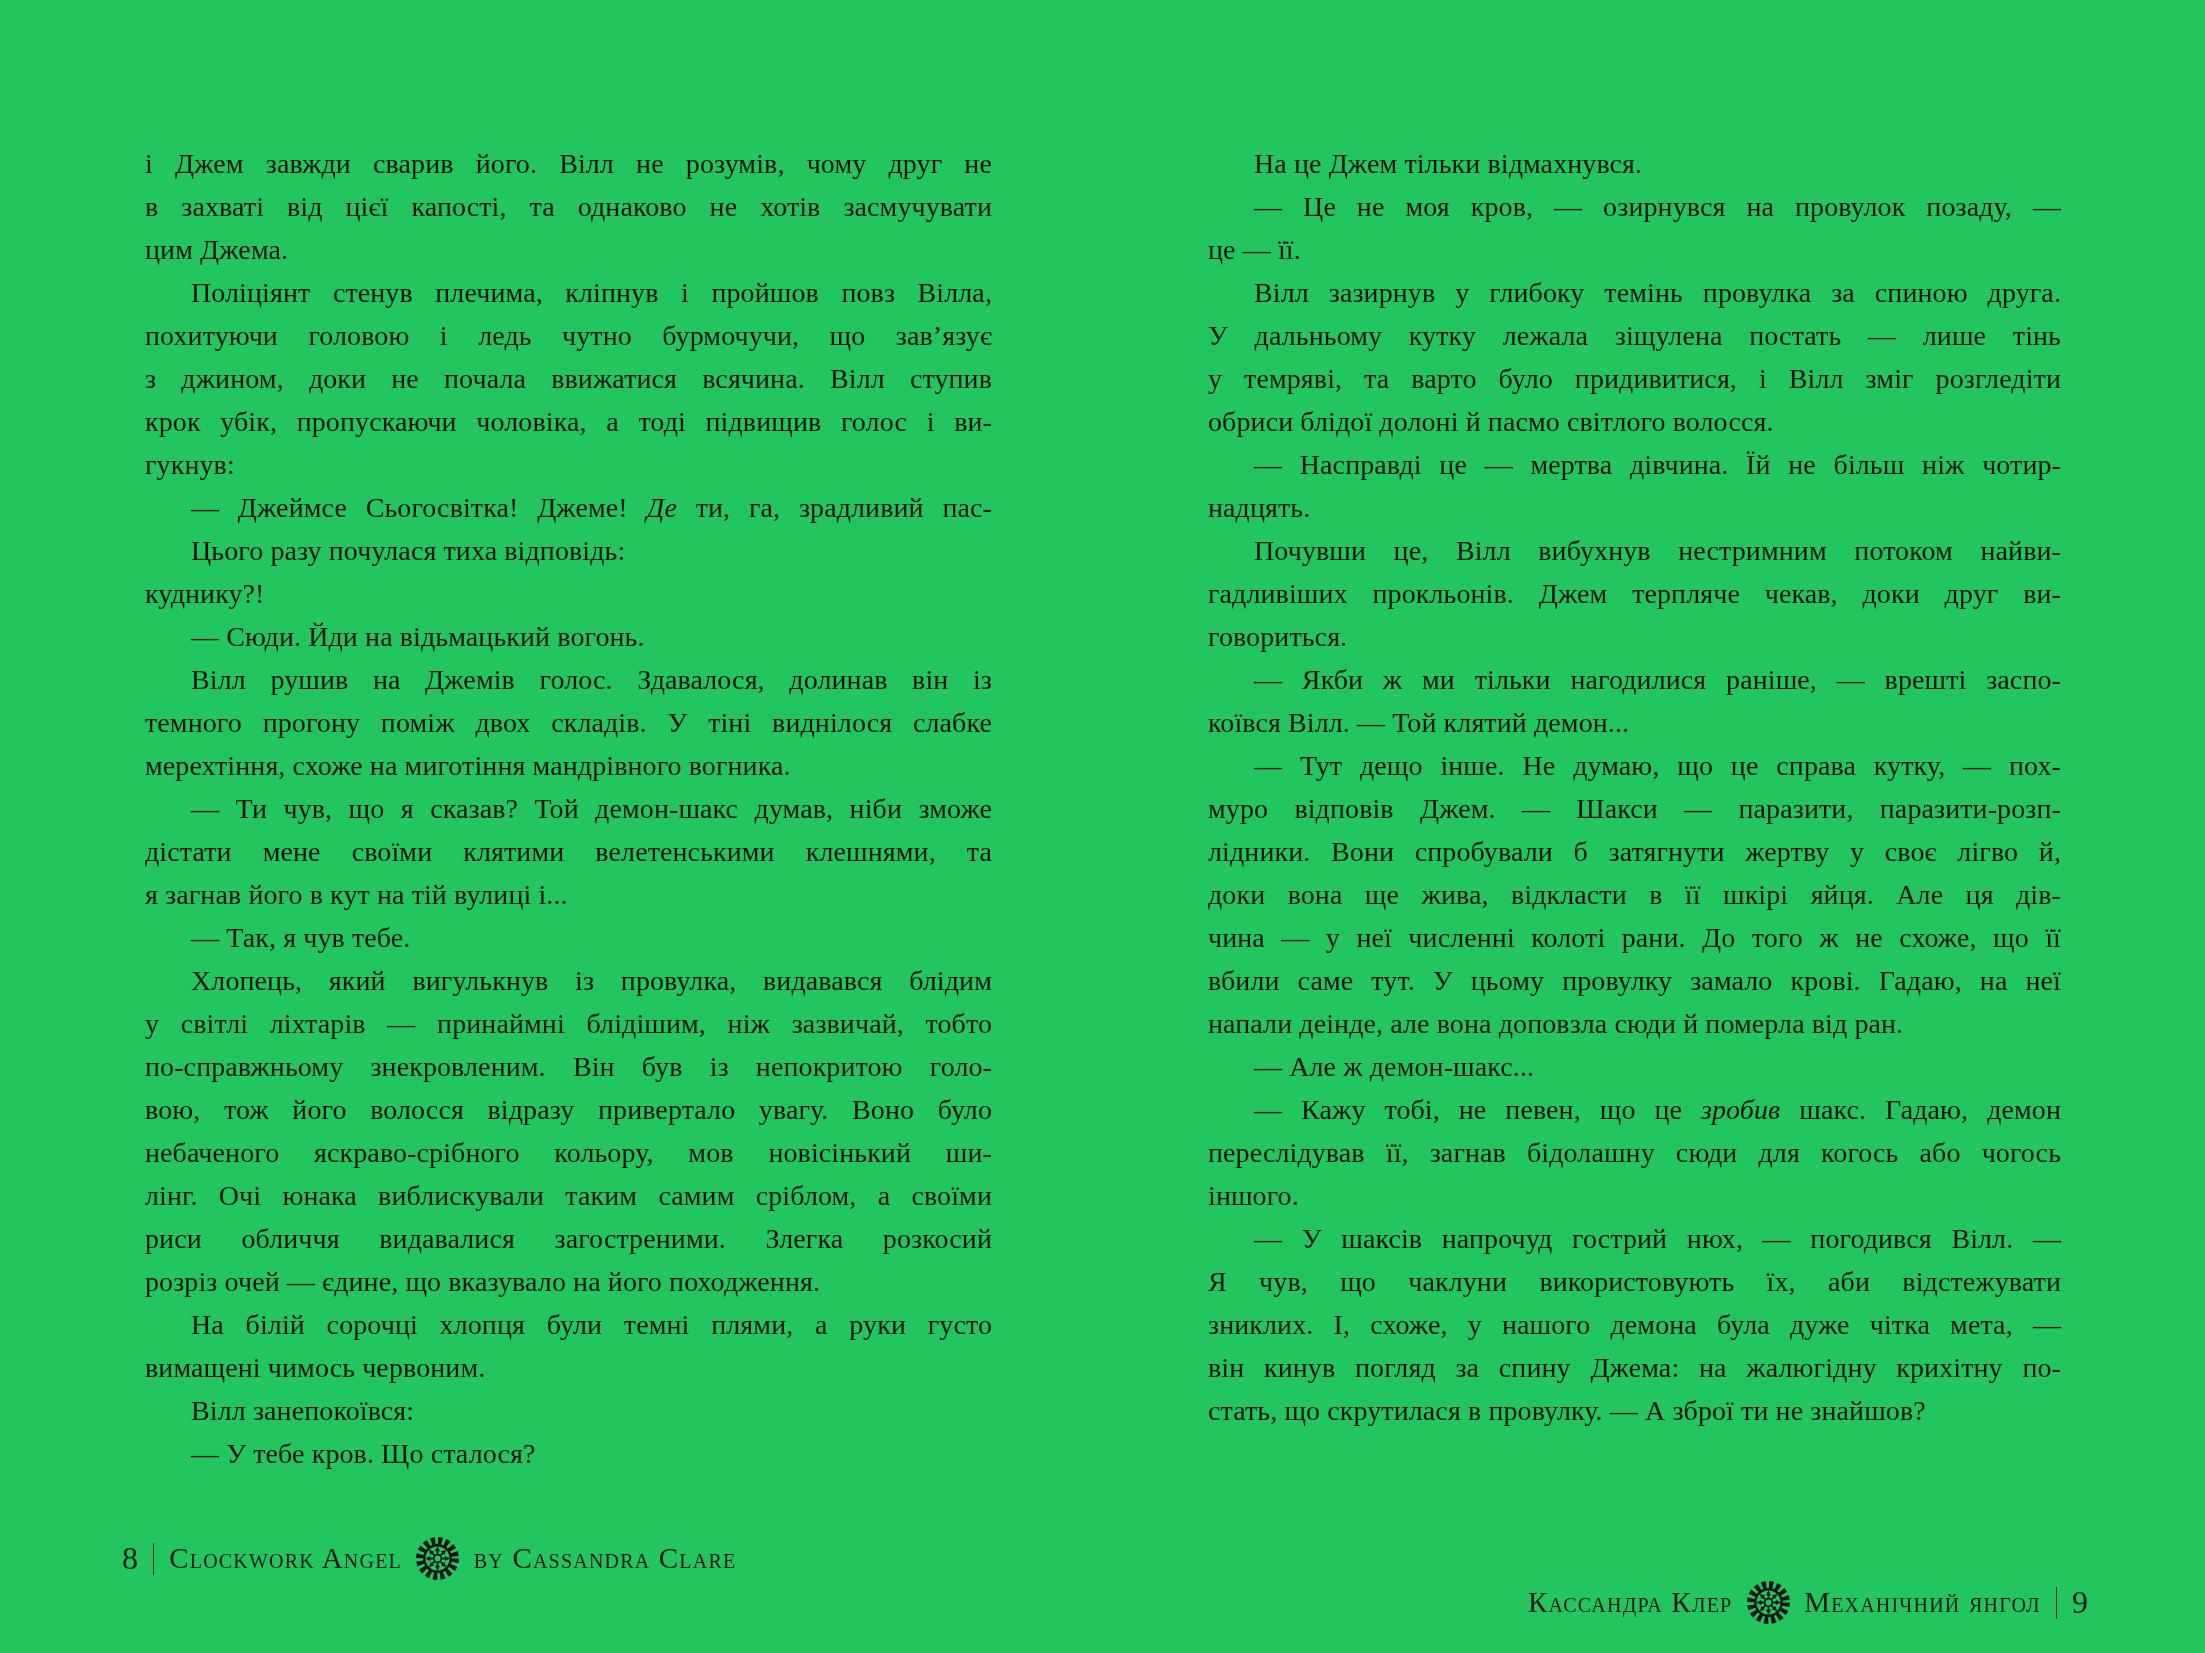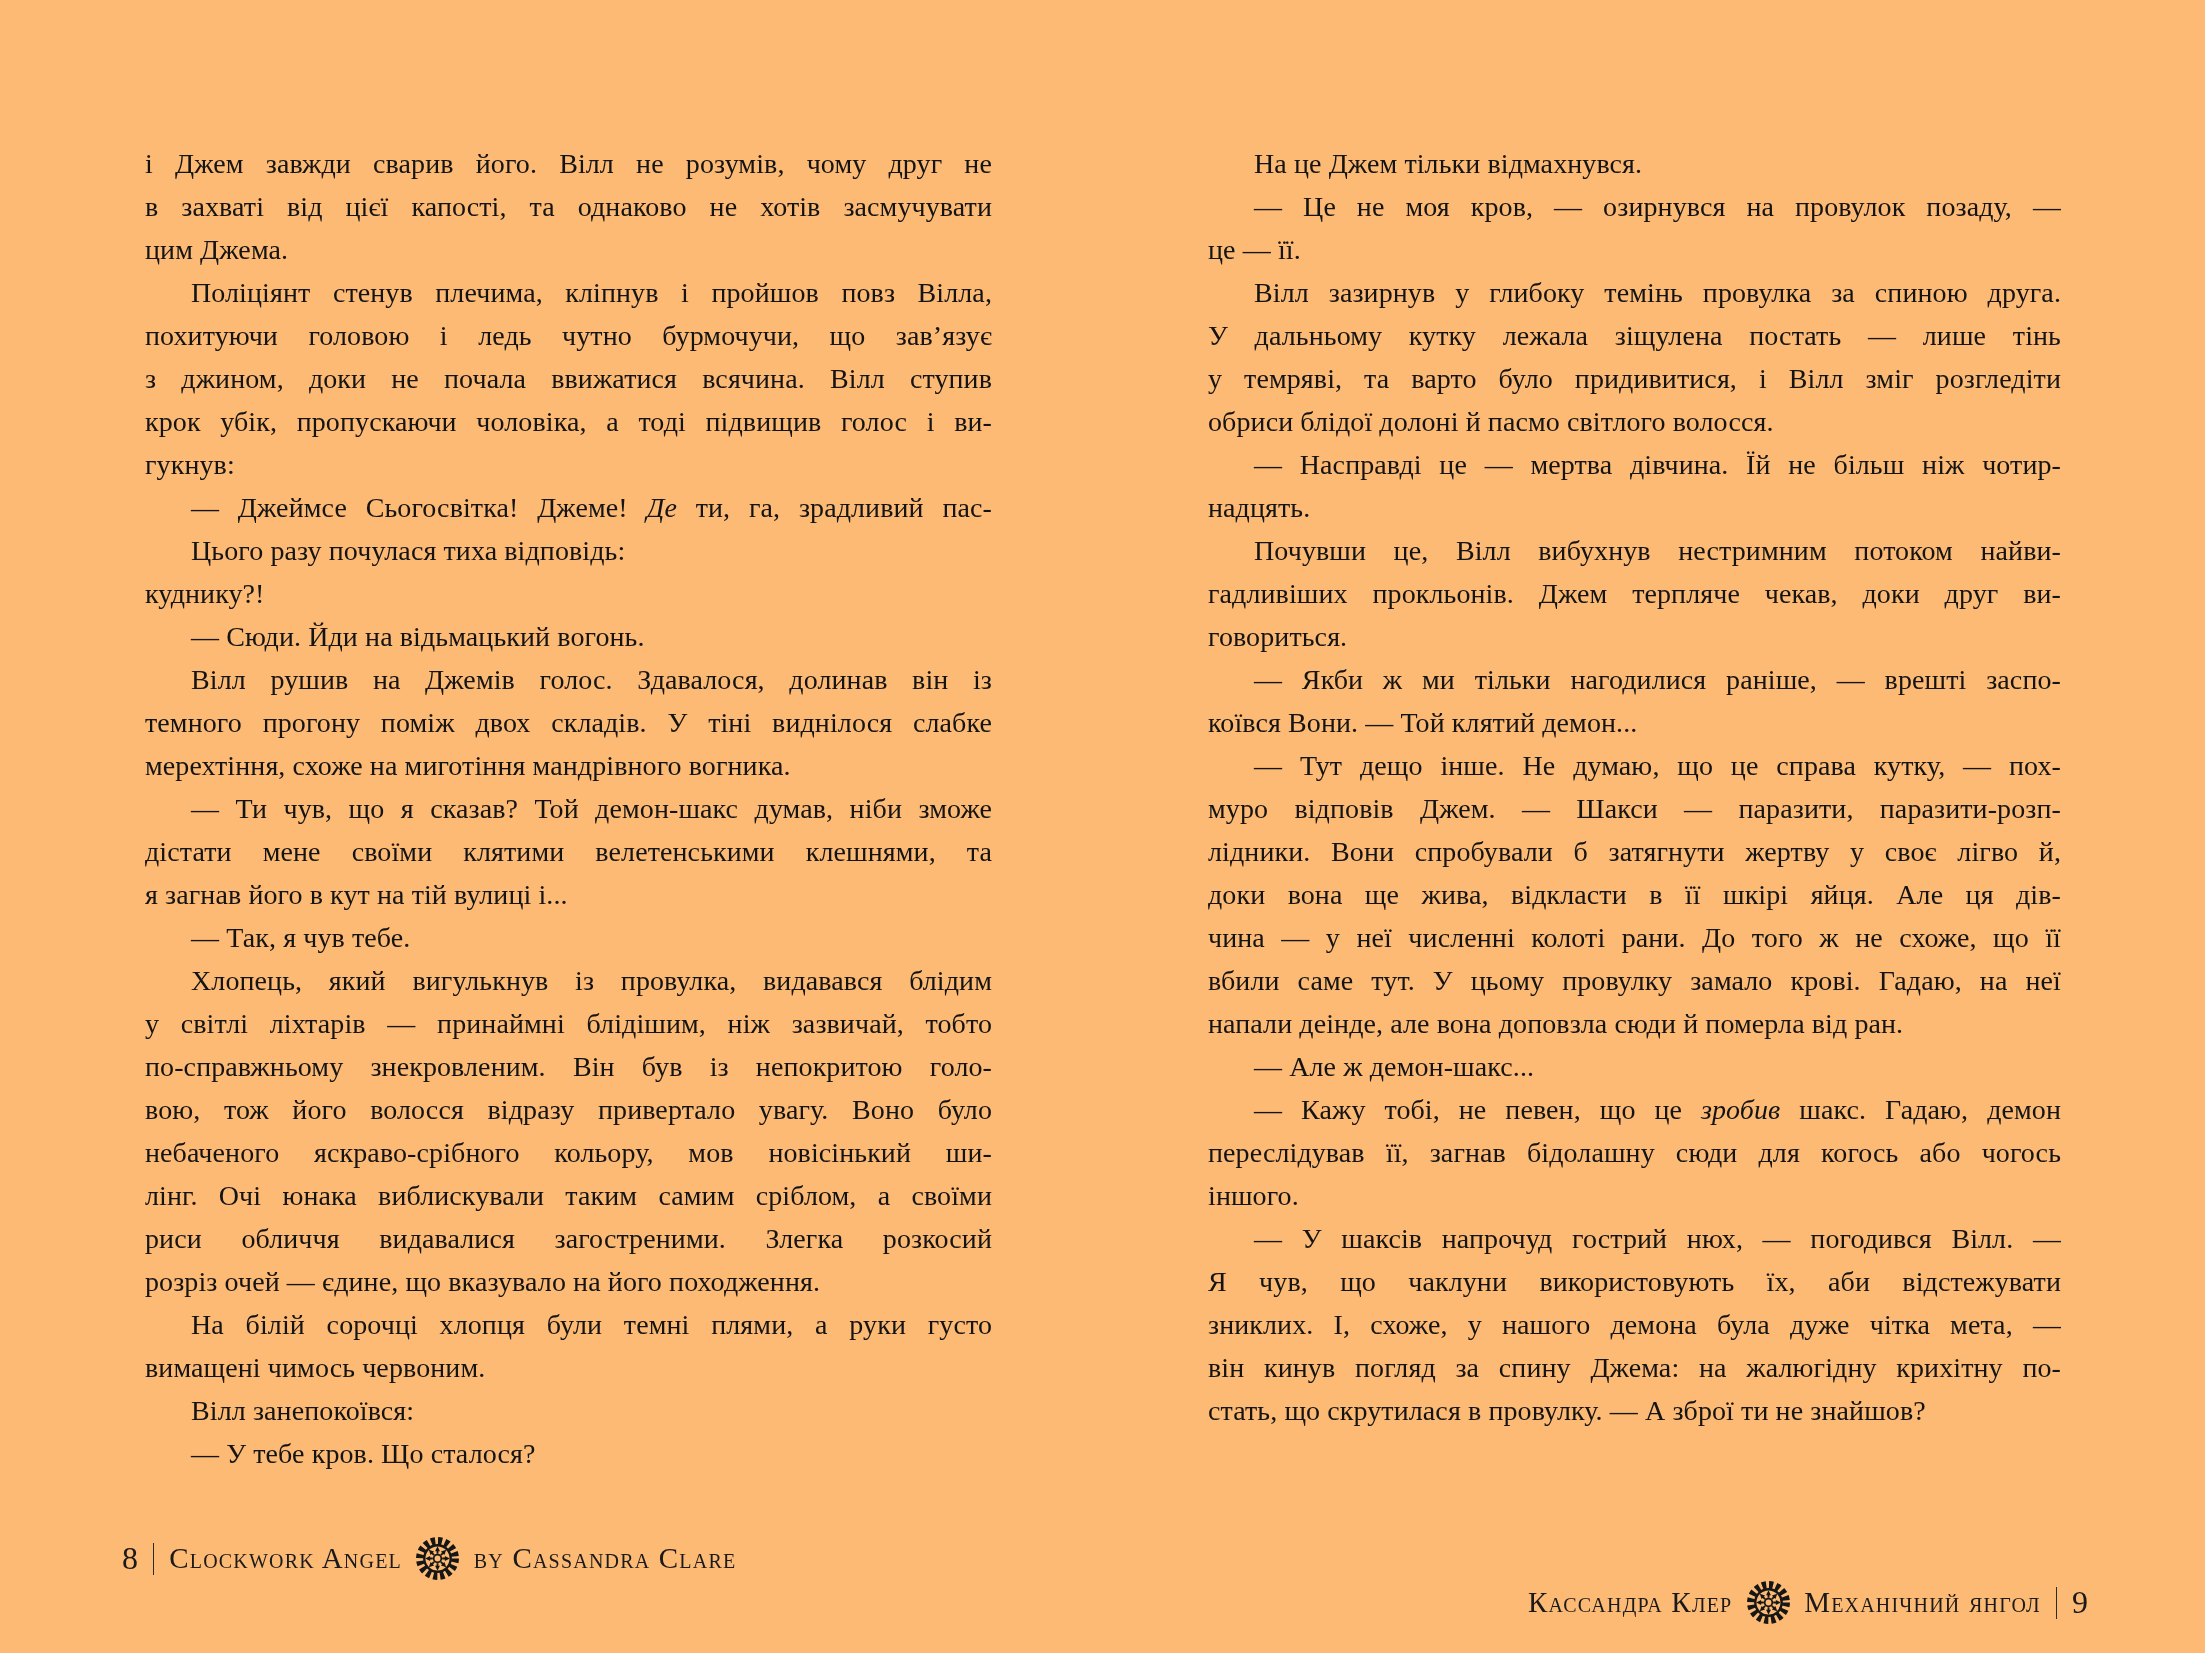--- a/index.html
+++ b/index.html
@@ -4,21 +4,21 @@
 <style>
   html,body { margin:0; padding:0; }
   body {
     width:2205px; height:1654px;
     background:#ffffff;
     font-family:"Liberation Serif", serif;
     color:#141414;
     position:relative;
     overflow:hidden;
   }
-  .spread { position:absolute; inset:0; background:#fdba74; }
+  .spread { position:absolute; inset:0; background:#22c55e; }
 
   .page-text {
     position:absolute;
     top:142px;
     font-size:28px;
     line-height:43px;
     text-align:justify;
     letter-spacing:0.1px;
   }
   #left-text  { left:145px;  width:847px; }
@@ -106,21 +106,21 @@
       <div class="line indent"><span>Вілл зазирнув у глибоку темінь провулка за спиною друга.</span></div>
       <div class="line"><span>У дальньому кутку лежала зіщулена постать — лише тінь</span></div>
       <div class="line"><span>у темряві, та варто було придивитися, і Вілл зміг розгледіти</span></div>
       <div class="line end"><span>обриси блідої долоні й пасмо світлого волосся.</span></div>
       <div class="line indent"><span>— Насправді це — мертва дівчина. Їй не більш ніж чотир-</span></div>
       <div class="line end"><span>надцять.</span></div>
       <div class="line indent"><span>Почувши це, Вілл вибухнув нестримним потоком найви-</span></div>
       <div class="line"><span>гадливіших прокльонів. Джем терпляче чекав, доки друг ви-</span></div>
       <div class="line end"><span>говориться.</span></div>
       <div class="line indent"><span>— Якби ж ми тільки нагодилися раніше, — врешті заспо-</span></div>
-      <div class="line end"><span>коївся Вони. — Той клятий демон...</span></div>
+      <div class="line end"><span>коївся Вілл. — Той клятий демон...</span></div>
       <div class="line indent"><span>— Тут дещо інше. Не думаю, що це справа кутку, — пох-</span></div>
       <div class="line"><span>муро відповів Джем. — Шакси — паразити, паразити-розп-</span></div>
       <div class="line"><span>лідники. Вони спробували б затягнути жертву у своє лігво й,</span></div>
       <div class="line"><span>доки вона ще жива, відкласти в її шкірі яйця. Але ця дів-</span></div>
       <div class="line"><span>чина — у неї численні колоті рани. До того ж не схоже, що її</span></div>
       <div class="line"><span>вбили саме тут. У цьому провулку замало крові. Гадаю, на неї</span></div>
       <div class="line end"><span>напали деінде, але вона доповзла сюди й померла від ран.</span></div>
       <div class="line indent end"><span>— Але ж демон-шакс...</span></div>
       <div class="line indent"><span>— Кажу тобі, не певен, що це </span><i>зробив</i><span> шакс. Гадаю, демон</span></div>
       <div class="line"><span>переслідував її, загнав бідолашну сюди для когось або чогось</span></div>

